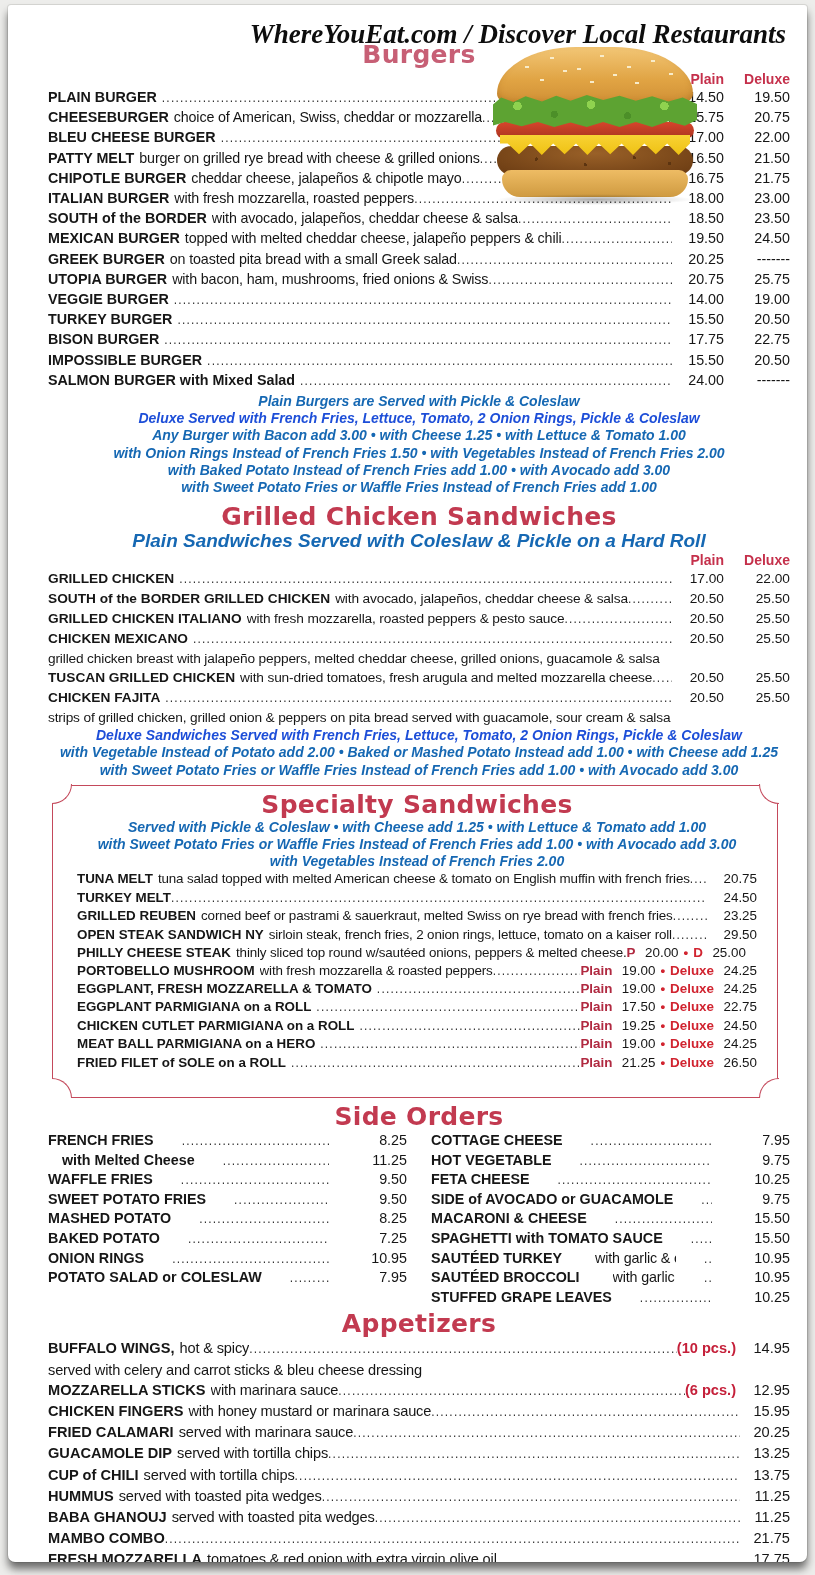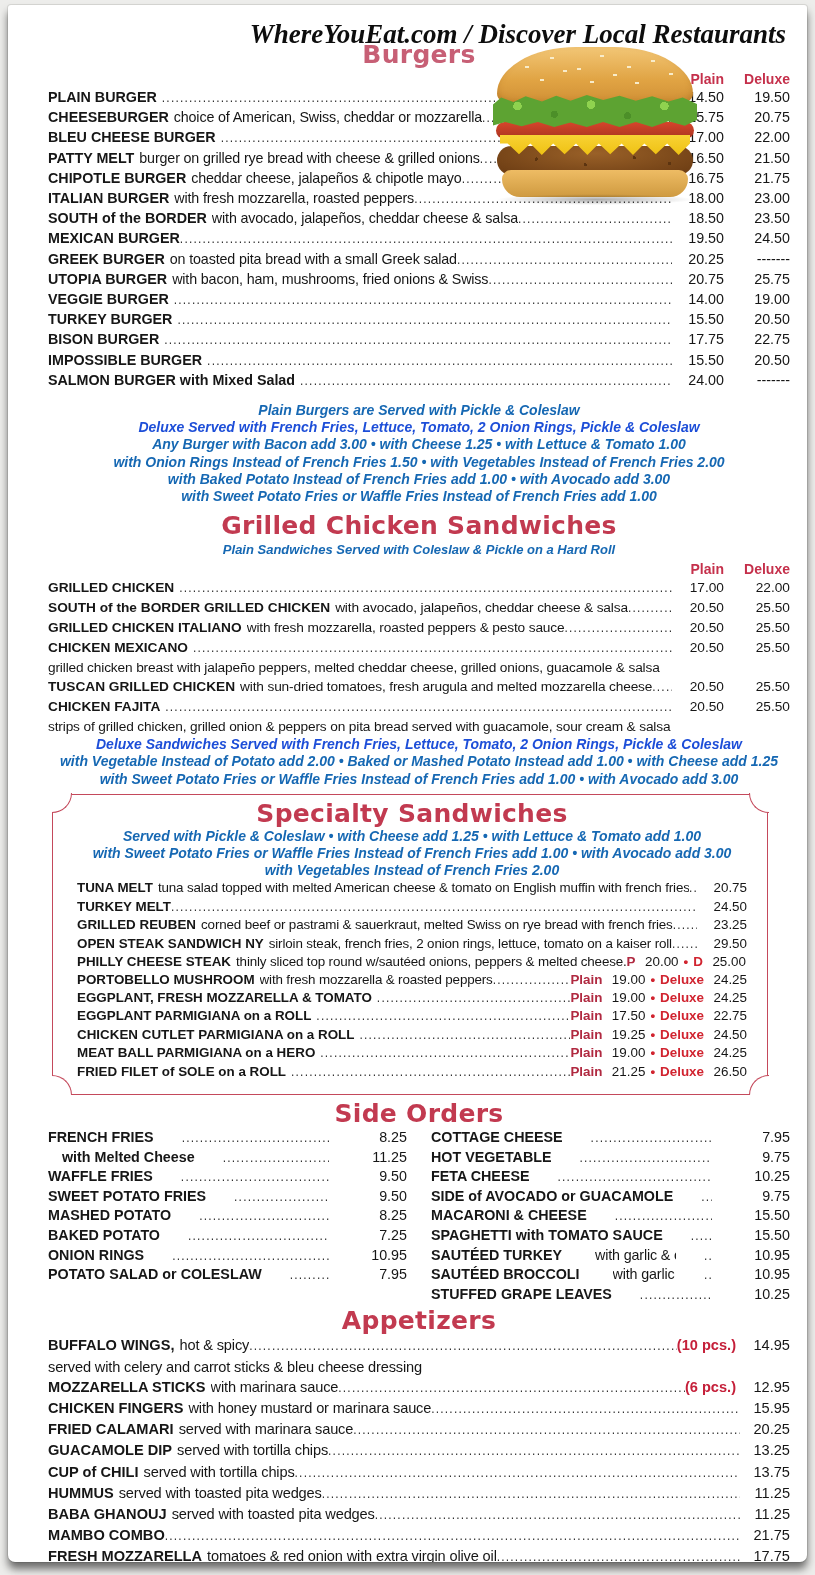--- a/index.html
+++ b/index.html
@@ -10,21 +10,21 @@
   .content{position:relative;height:100%;padding:0 17px 0 40px;box-sizing:border-box;}
 
   
   .brand{font-family:"Liberation Serif",serif;font-style:italic;font-weight:700;
          font-size:27px;text-align:right;padding:14px 4px 0 0;color:#0d0d0d;white-space:nowrap;}
 
   
   .sec{text-align:center;font-family:"DejaVu Sans",sans-serif;font-weight:800;
        font-size:25px;color:#c23a50;letter-spacing:.3px;line-height:28px;}
   .sec.pink{color:#c75f75;margin-top:-9px;position:relative;z-index:1;}
-  .subtitle{text-align:center;font-style:italic;font-weight:700;font-size:13px;color:#1668b3;line-height:19px;}
+  .subtitle{text-align:center;font-style:italic;font-weight:700;font-size:19px;color:#1668b3;line-height:19px;}
 
   
   .ph{display:flex;justify-content:flex-end;font-weight:700;font-size:14px;color:#c5304b;line-height:17px;margin-top:2px;}
   .ph .pp,.ph .pd{font-weight:700;color:#c5304b;}
 
   
   .row{display:flex;align-items:baseline;white-space:nowrap;font-size:14.3px;line-height:19.2px;}
   .nm{font-weight:700;flex-shrink:0;}
   .ds{margin-left:5px;min-width:0;overflow:hidden;flex-shrink:1;letter-spacing:-.15px;}
   .dots{flex:1 1 8px;min-width:8px;overflow:hidden;align-self:baseline;}
@@ -38,21 +38,21 @@
   
   .note{text-align:center;font-style:italic;font-weight:700;font-size:14px;line-height:17.2px;}
   .note.blue{color:#1668b3;}
   .note.red{color:#1d4ed8;}
 
   
   .chick .row{font-size:13.7px;line-height:19px;}
   .chick .descline{font-size:13.7px;line-height:19px;}
 
   
-  .fancy{position:relative;border:1.5px solid #c4495b;margin:6px 22px 0 4px;padding:5px 20px 13px 24px;}
+  .fancy{position:relative;border:1.5px solid #c4495b;margin:6px 12px 0 4px;padding:5px 20px 25px 24px;}
   .fancy .corner{position:absolute;width:19px;height:19px;background:#fff;}
   .corner.tl{top:-1.5px;left:-1.5px;border-right:1.5px solid #c4495b;border-bottom:1.5px solid #c4495b;border-bottom-right-radius:100%;}
   .corner.tr{top:-1.5px;right:-1.5px;border-left:1.5px solid #c4495b;border-bottom:1.5px solid #c4495b;border-bottom-left-radius:100%;}
   .corner.bl{bottom:-1.5px;left:-1.5px;border-right:1.5px solid #c4495b;border-top:1.5px solid #c4495b;border-top-right-radius:100%;}
   .corner.br{bottom:-1.5px;right:-1.5px;border-left:1.5px solid #c4495b;border-top:1.5px solid #c4495b;border-top-left-radius:100%;}
   .spec .row{font-size:13.4px;line-height:17.4px;}
   .ig{display:flex;justify-content:flex-end;gap:5px;flex-shrink:0;}
   .lblP{color:#b02940;font-weight:700;}
   .lblD{color:#d12430;font-weight:700;}
   .bullet{color:#d12430;font-weight:700;}
@@ -168,20 +168,21 @@
           </div>
     <div class="row">
             <span class="nm">SOUTH of the BORDER</span>
             <span class="ds">with avocado, jalapeños, cheddar cheese &amp; salsa</span>
             <span class="dots"></span>
             <span class="pp">18.50</span>
             <span class="pd">23.50</span>
           </div>
     <div class="row">
             <span class="nm">MEXICAN BURGER</span>
+            <span class="ds">topped with melted cheddar cheese, jalapeño peppers &amp; chili</span>
             <span class="dots"></span>
             <span class="pp">19.50</span>
             <span class="pd">24.50</span>
           </div>
     <div class="row">
             <span class="nm">GREEK BURGER</span>
             <span class="ds">on toasted pita bread with a small Greek salad</span>
             <span class="dots"></span>
             <span class="pp">20.25</span>
             <span class="pd">-------</span>
@@ -222,21 +223,21 @@
             <span class="pd">20.50</span>
           </div>
     <div class="row">
             <span class="nm">SALMON BURGER with Mixed Salad</span>
             <span class="ds"></span>
             <span class="dots"></span>
             <span class="pp">24.00</span>
             <span class="pd">-------</span>
           </div>
 
-    <div class="note blue" style="margin-top:11px;">Plain Burgers are Served with Pickle &amp; Coleslaw</div>
+    <div class="note blue" style="margin-top:2px;">Plain Burgers are Served with Pickle &amp; Coleslaw</div>
     <div class="note red">Deluxe Served with French Fries, Lettuce, Tomato, 2 Onion Rings, Pickle &amp; Coleslaw</div>
     <div class="note blue">Any Burger with Bacon add 3.00 • with Cheese 1.25 • with Lettuce &amp; Tomato 1.00</div>
     <div class="note blue">with Onion Rings Instead of French Fries 1.50 • with Vegetables Instead of French Fries 2.00</div>
     <div class="note blue">with Baked Potato Instead of French Fries add 1.00 • with Avocado add 3.00</div>
     <div class="note blue">with Sweet Potato Fries or Waffle Fries Instead of French Fries add 1.00</div>
   </div>
 
   <div class="chick">
     <div class="sec" style="margin-top:7px;">Grilled Chicken Sandwiches</div>
     <div class="subtitle">Plain Sandwiches Served with Coleslaw &amp; Pickle on a Hard Roll</div>

